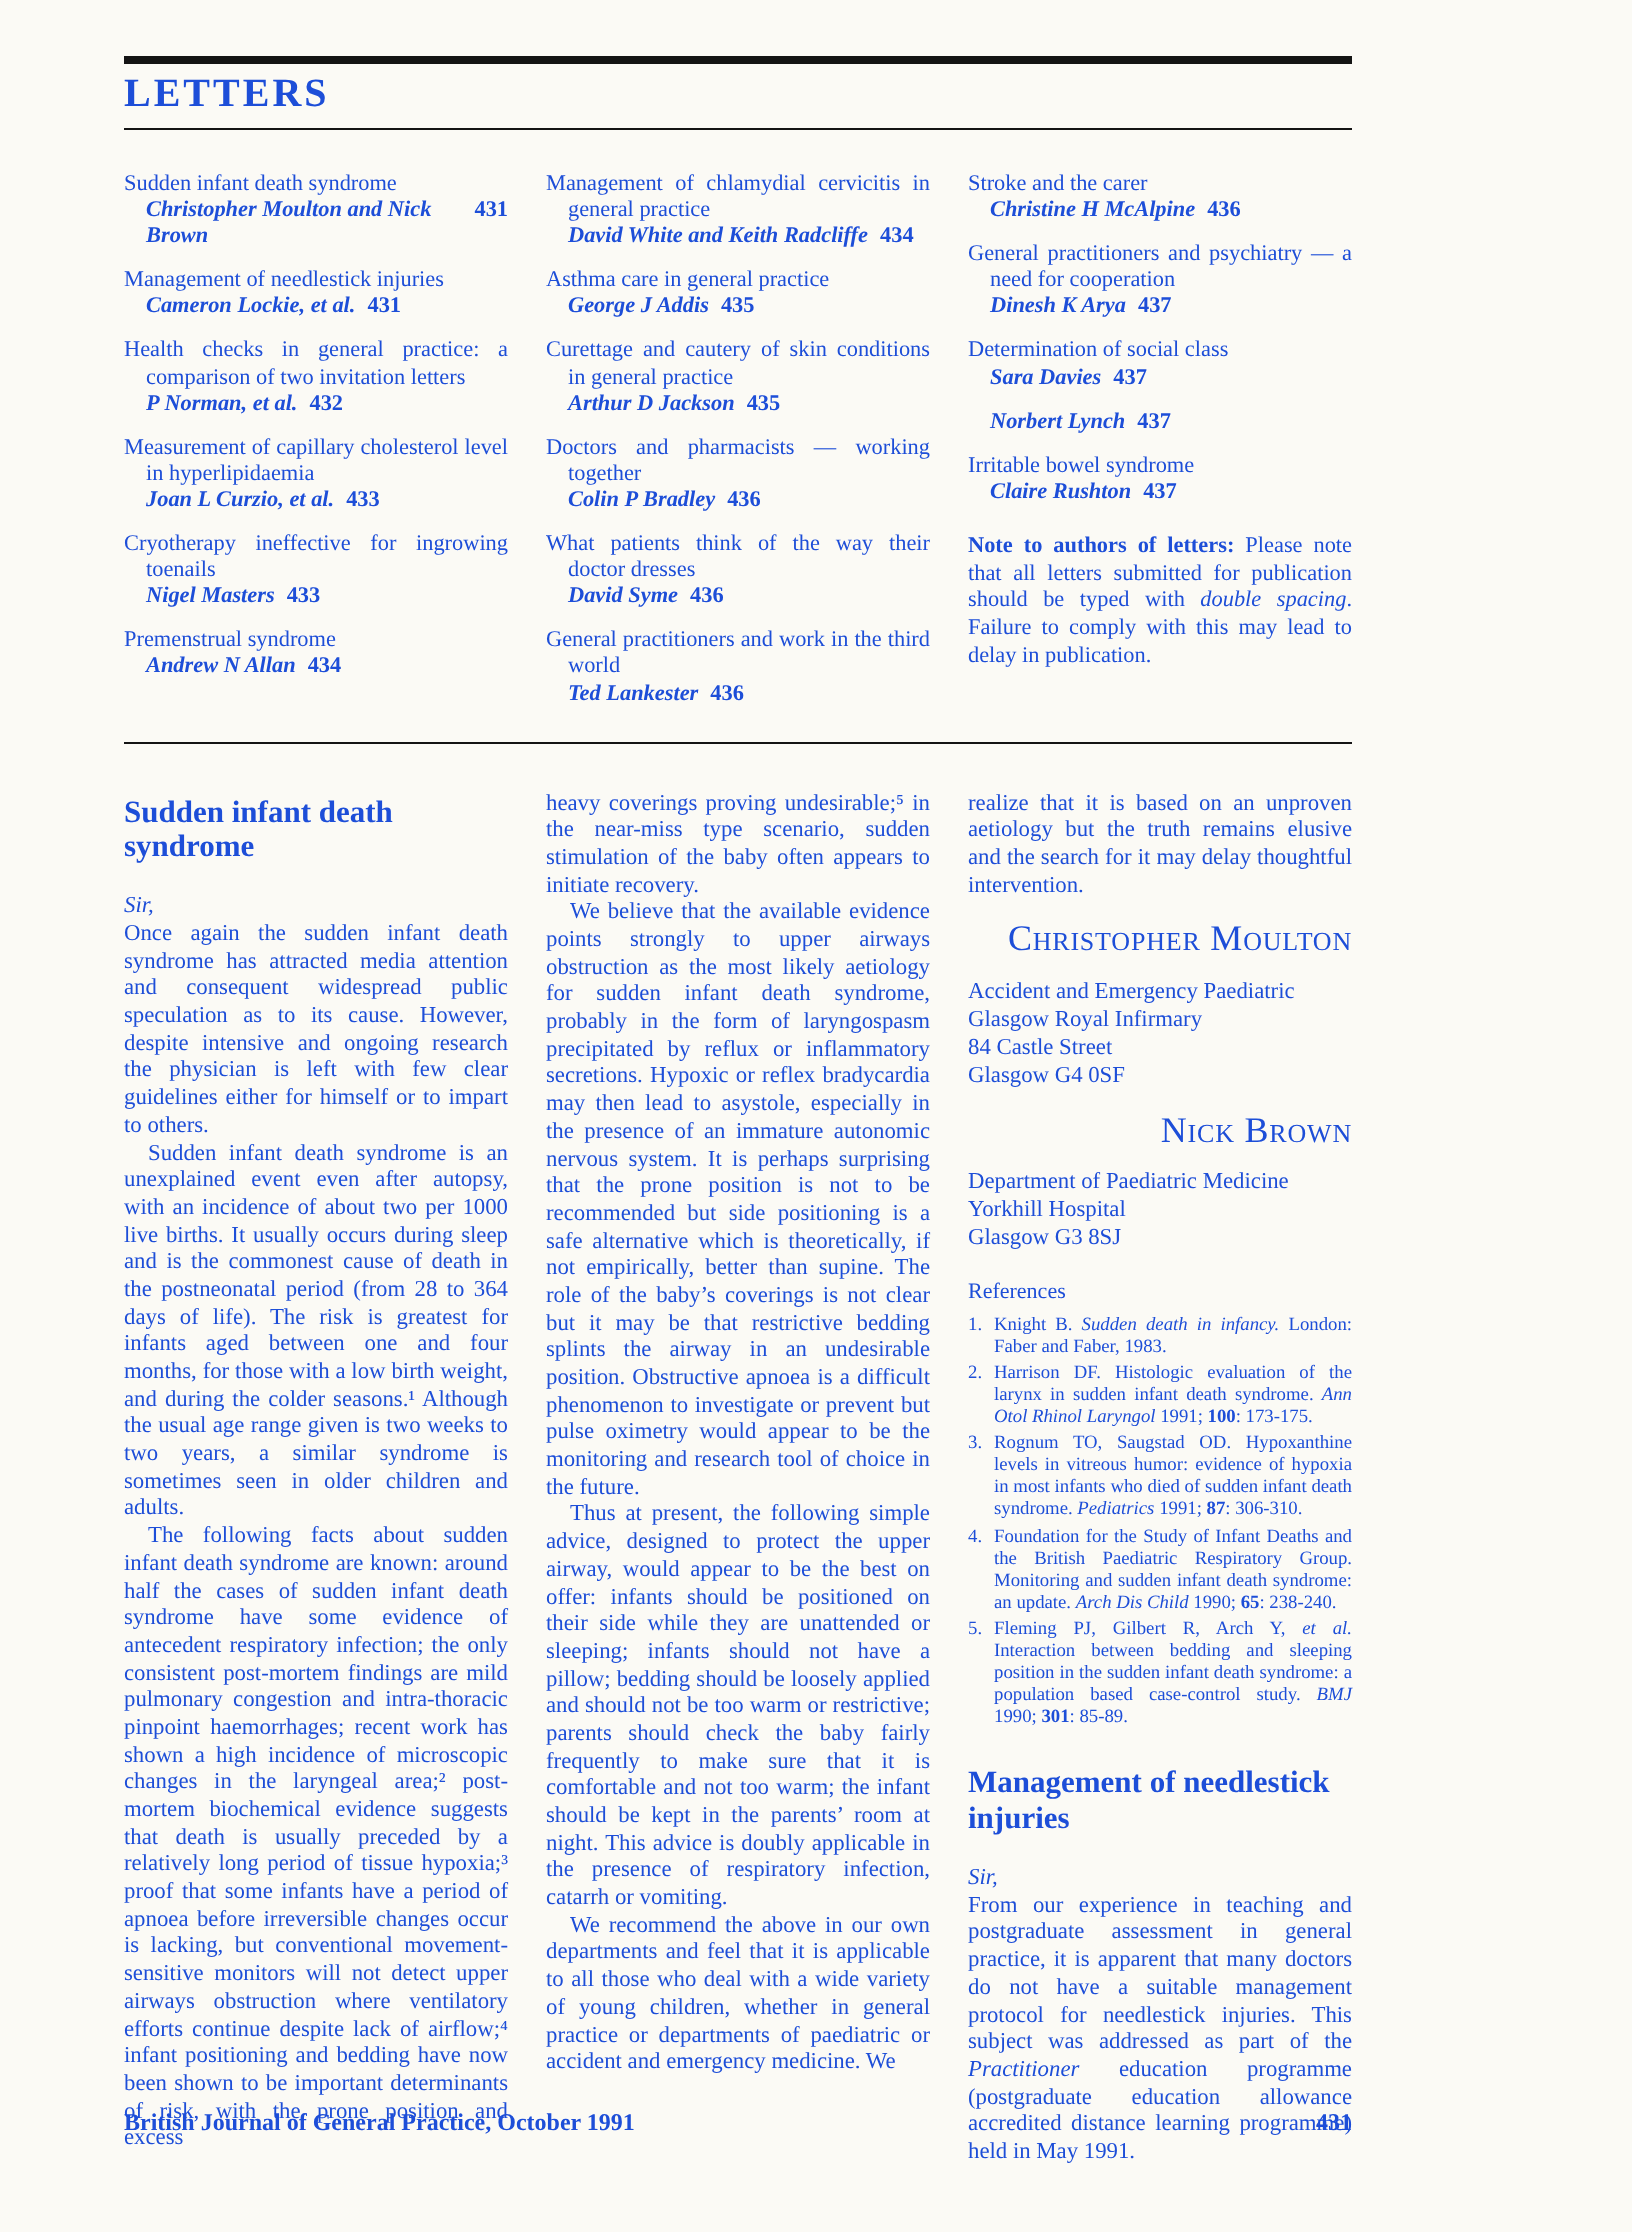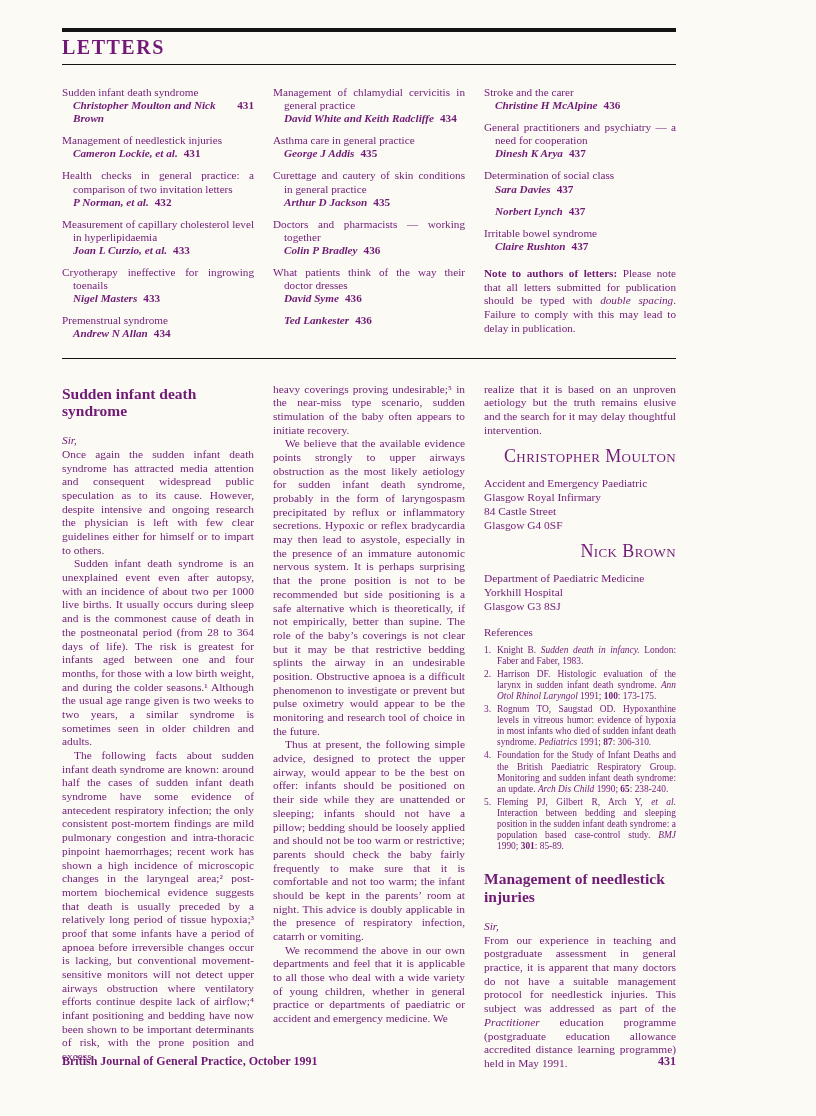--- a/index.html
+++ b/index.html
@@ -7,21 +7,21 @@
     width: 816px; height: 1116px;
     background: #fbfaf5;
     overflow: hidden;
   }
   .page {
     position: relative;
     width: 738px; height: 1116px;
     box-sizing: border-box;
     padding: 28px 62px 0 62px;
     font-family: "Liberation Serif", "DejaVu Serif", serif;
-    color: #701a75;
+    color: #1d4ed8;
   }
   .rule-thick { border-top: 4px solid #141414; }
   .section-title {
     font-size: 20px; font-weight: 700;
     letter-spacing: 1.5px;
     margin: 4px 0 5px 0;
   }
   .rule-thin { border-top: 1.5px solid #141414; }
 
   
@@ -153,20 +153,21 @@
         </div>
       </div>
       <div class="toc-entry">
         <div class="toc-title">What patients think of the way their doctor dresses</div>
         <div class="toc-byline">
           <span class="toc-authors">David Syme</span>
           <span class="toc-page">436</span>
         </div>
       </div>
       <div class="toc-entry">
+        <div class="toc-title">General practitioners and work in the third world</div>
         <div class="toc-byline">
           <span class="toc-authors">Ted Lankester</span>
           <span class="toc-page">436</span>
         </div>
       </div>
     </div>
 
     <div class="toc-col">
       <div class="toc-entry">
         <div class="toc-title">Stroke and the carer</div>

